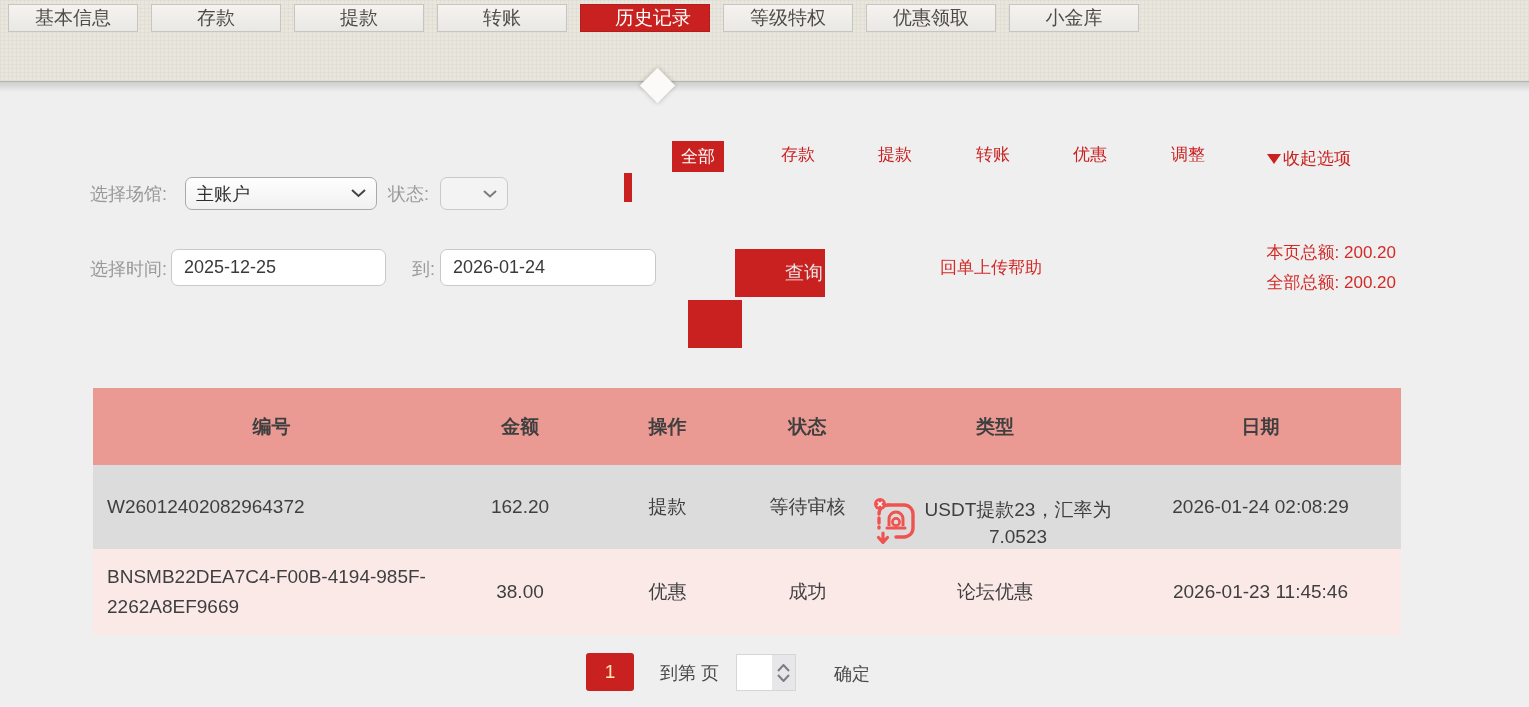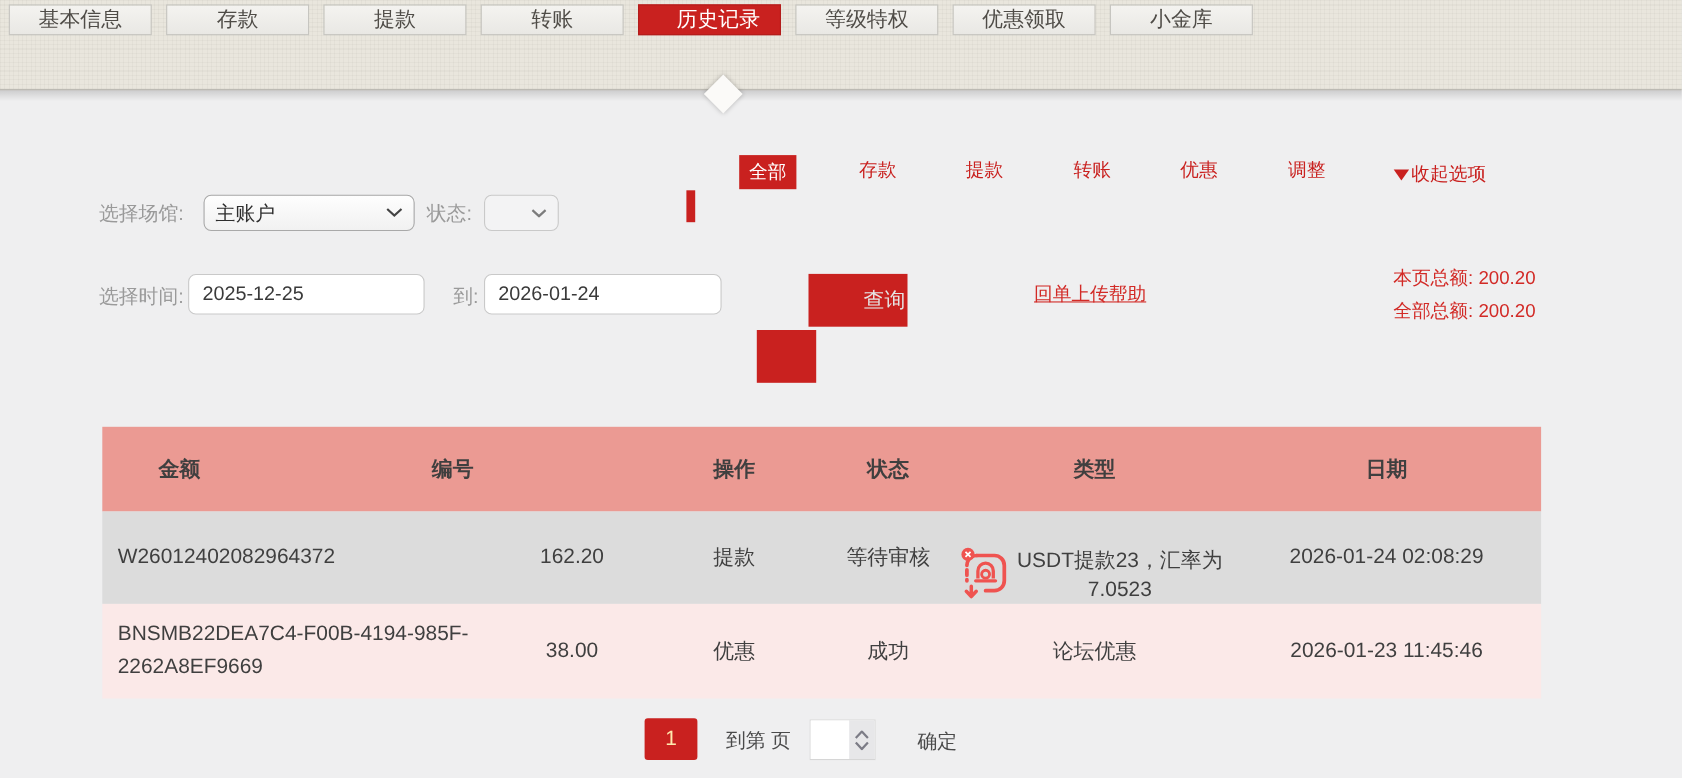--- a/index.html
+++ b/index.html
@@ -40,21 +40,21 @@
     background:linear-gradient(#fefefe,#f1f1f1);display:flex;align-items:center;justify-content:space-between;
     padding:0 10px;font-size:18px;color:#2e2e2e;cursor:pointer;}
   .fake-select.small{border-color:#c9c9c9;background:#f3f3f4;color:#8a8a8a;}
 
   .date-input{position:absolute;box-sizing:border-box;border:1px solid #c9c9c9;border-radius:7px;background:#fff;
     font-size:18px;color:#3a3a3a;padding:0 12px;font-family:"Liberation Sans","DejaVu Sans",sans-serif;}
 
   .search-btn{position:absolute;left:735px;top:249px;width:90px;height:48px;background:#c9211f;border:none;
     color:#e5e5e5;font-size:19px;display:flex;align-items:center;justify-content:flex-end;padding:0 2px 0 0;cursor:pointer;}
 
-  .receipt-help{position:absolute;left:940px;top:256px;font-size:17px;color:#d22a26;cursor:pointer;text-decoration:underline;}
+  .receipt-help{position:absolute;left:940px;top:256px;font-size:17px;color:#d22a26;cursor:pointer;}
 
   .totals{position:absolute;right:133px;top:238px;text-align:right;font-size:17px;color:#d22a26;line-height:30px;}
 
   
   .htable{position:absolute;left:93px;top:388px;width:1308px;}
   .trow{display:flex;width:1308px;}
   .thead{height:77px;background:#eb9a93;color:#fff;font-weight:bold;font-size:19px;}
   .r1{height:84px;background:#dcdcdc;}
   .r2{height:86px;background:#fbe9e8;}
   .cell{display:flex;align-items:center;justify-content:center;box-sizing:border-box;color:#3f3f3f;font-size:19px;text-align:center;}
@@ -137,22 +137,22 @@
       <span>200.20</span>
     </div>
     <div>
       <span>全部总额:</span>
       <span>200.20</span>
     </div>
   </div>
 
   <div class="htable">
     <div class="trow thead">
+      <div class="cell c0">编号</div>
       <div class="cell c1">金额</div>
-      <div class="cell c0">编号</div>
       <div class="cell c2">操作</div>
       <div class="cell c3">状态</div>
       <div class="cell c4">类型</div>
       <div class="cell c5">日期</div>
     </div>
 
     <div class="trow r1">
       <div class="cell c0 idcell">W26012402082964372</div>
       <div class="cell c1">162.20</div>
       <div class="cell c2">提款</div>

